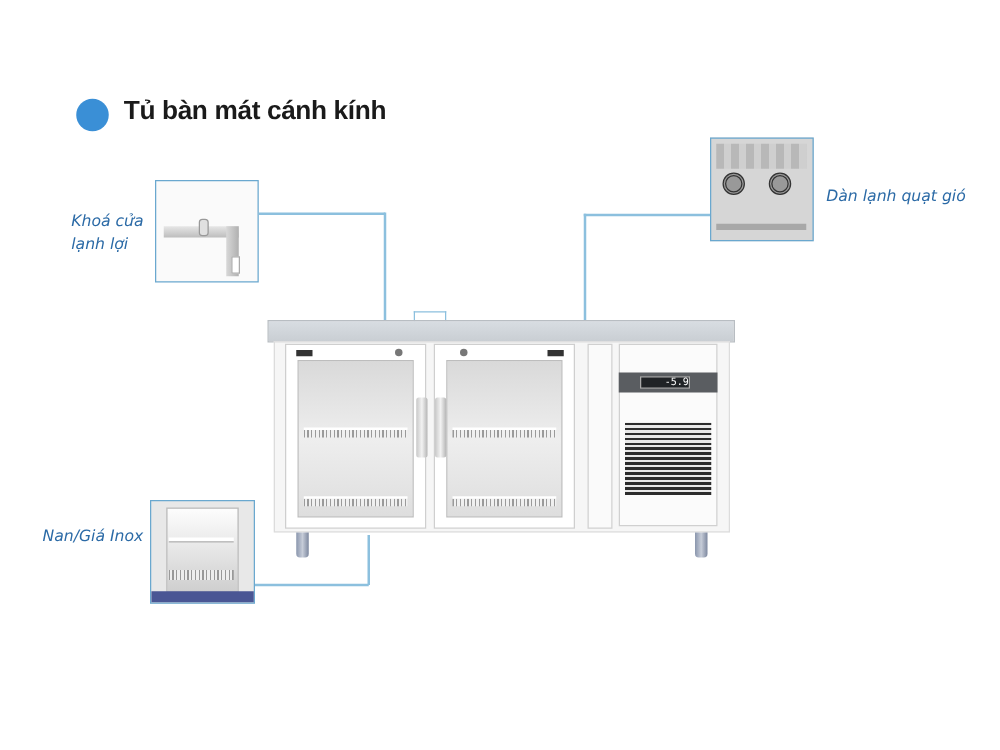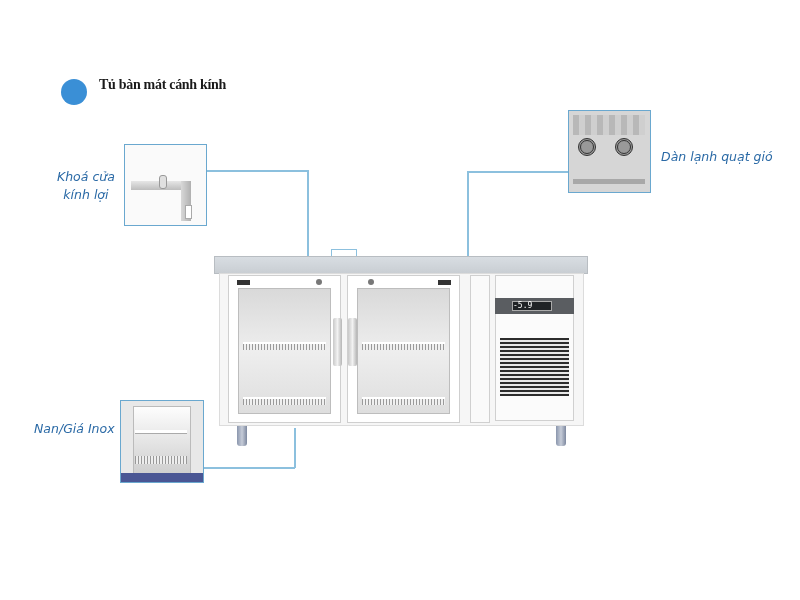--- a/index.html
+++ b/index.html
@@ -1,47 +1,47 @@
 <!DOCTYPE html>
 <html><head>
 <meta charset="utf-8">
 <style>
   html,body{margin:0;padding:0;}
   body{width:800px;height:600px;background:#ffffff;position:relative;overflow:hidden;font-family:"Liberation Sans",sans-serif;}
   .abs{position:absolute;}
   .title-dot{left:61px;top:79px;width:26px;height:26px;border-radius:50%;background:#3a8fd6;}
-  .title{left:99px;top:77px;font-size:14px;font-weight:bold;color:#1a1a1a;font-family:Liberation Serif, serif;letter-spacing:-0.3px;}
-  .label{color:#2b6aa6;font-style:italic;font-size:12.5px;line-height:18px;font-family:"DejaVu Sans",sans-serif;text-align:center;}
+  .title{left:99px;top:77px;font-size:21px;font-weight:bold;color:#1a1a1a;font-family:Liberation Sans, sans-serif;letter-spacing:-0.3px;}
+  .label{color:#2b6aa6;font-style:italic;font-size:12.5px;line-height:18px;font-family:"DejaVu Sans",sans-serif;}
   .thumb{border:1.5px solid #6aa8cf;background:#f2f2f2;box-sizing:border-box;overflow:hidden;}
   .line{background:#8cc0de;}
   
   .top{left:214px;top:256px;width:374px;height:18px;background:linear-gradient(#d8dde2,#c9ced3);border:1px solid #b8bdc2;box-sizing:border-box;}
   .body{left:219px;top:273px;width:365px;height:153px;background:#f6f6f6;border:1px solid #dcdcdc;box-sizing:border-box;}
   .door{top:275px;width:113px;height:148px;background:#fff;border:1px solid #cfcfcf;box-sizing:border-box;}
   .glass{left:9px;top:12px;right:9px;bottom:8px;background:linear-gradient(#d9d9d9,#eeeeee 50%,#dedede);border:1px solid #bdbdbd;}
   .shelf{left:4px;right:4px;height:6px;background:repeating-linear-gradient(90deg,#9a9a9a 0 1px,#f0f0f0 1px 3px);border-top:2px solid #fff;}
   .handle{top:318px;width:9px;height:48px;background:linear-gradient(90deg,#c8c8c8,#f2f2f2,#b5b5b5);border-radius:2px;}
   .badge{width:13px;height:5px;background:#333;}
   .knob{width:6px;height:6px;border-radius:50%;background:#777;}
   .panel-strip{left:470px;top:275px;width:20px;height:148px;background:#fafafa;border:1px solid #d0d0d0;box-sizing:border-box;}
   .ctrl{left:495px;top:275px;width:79px;height:146px;background:#fbfbfb;border:1px solid #d0d0d0;box-sizing:border-box;}
   .display-bar{left:495px;top:298px;width:79px;height:16px;background:#5a5d61;}
-  .display{left:512px;top:301px;width:40px;height:10px;background:#202326;border:1px solid #aaa;box-sizing:border-box;color:#fff;font-size:8px;line-height:8px;padding-left:0;font-family:"DejaVu Sans Mono",monospace;}
+  .display{left:512px;top:301px;width:40px;height:10px;background:#202326;border:1px solid #aaa;box-sizing:border-box;color:#fff;font-size:8px;line-height:8px;padding-left:0;font-family:"DejaVu Sans Mono",monospace;text-align:right;}
   .grille{left:500px;top:338px;width:69px;height:58px;background:repeating-linear-gradient(#2c2c2c 0 2px,#e8e8e8 2px 4px);}
   .leg{width:10px;height:20px;background:linear-gradient(90deg,#8a96ad,#c6ccd8,#7d889f);border-radius:0 0 3px 3px;}
 </style>
 </head>
 <body>
 
 <div class="abs title-dot"></div>
 <div class="abs title">Tủ bàn mát cánh kính</div>
 
 <div class="abs label" style="left:57px;top:168px;">
   <div>Khoá cửa</div>
-  <div>kính lợi</div>
+  <div>lạnh lợi</div>
 </div>
 <div class="abs thumb" style="left:124px;top:144px;width:83px;height:82px;background:#fafafa;">
   <div class="abs" style="left:6px;top:36px;width:60px;height:9px;background:linear-gradient(#e6e6e6,#bdbdbd);"></div>
   <div class="abs" style="left:56px;top:36px;width:10px;height:40px;background:linear-gradient(90deg,#d8d8d8,#b0b0b0);"></div>
   <div class="abs" style="left:34px;top:30px;width:6px;height:12px;border-radius:3px;background:#e0e0e0;border:1px solid #999;"></div>
   <div class="abs" style="left:60px;top:60px;width:5px;height:12px;background:#fff;border:1px solid #aaa;"></div>
 </div>
 <div class="abs line" style="left:207px;top:170px;width:101px;height:1.5px;"></div>
 <div class="abs line" style="left:307px;top:170px;width:1.5px;height:86px;"></div>
 

